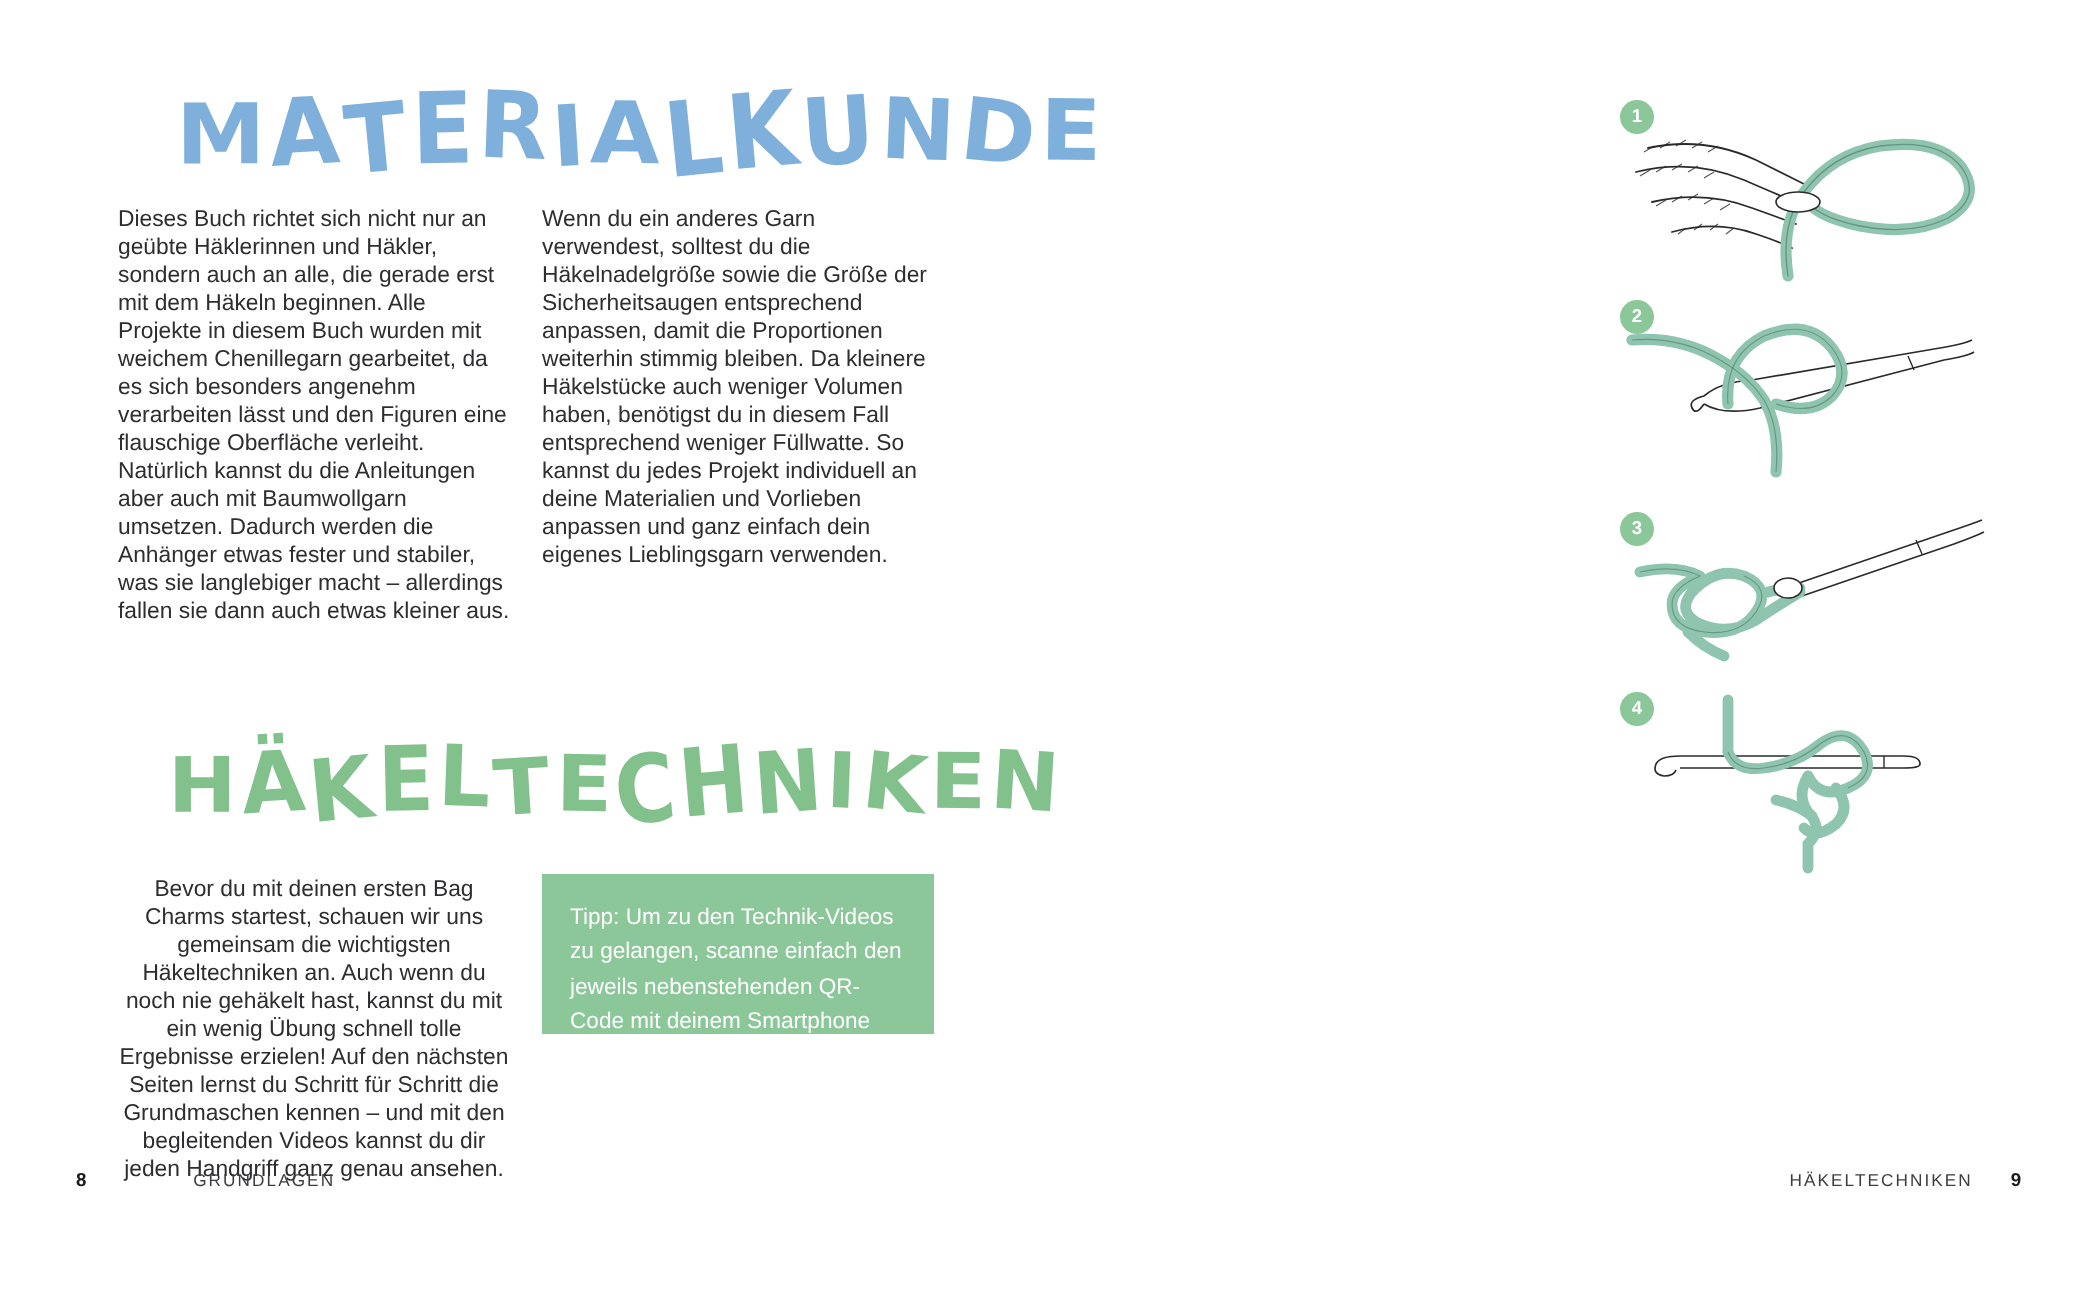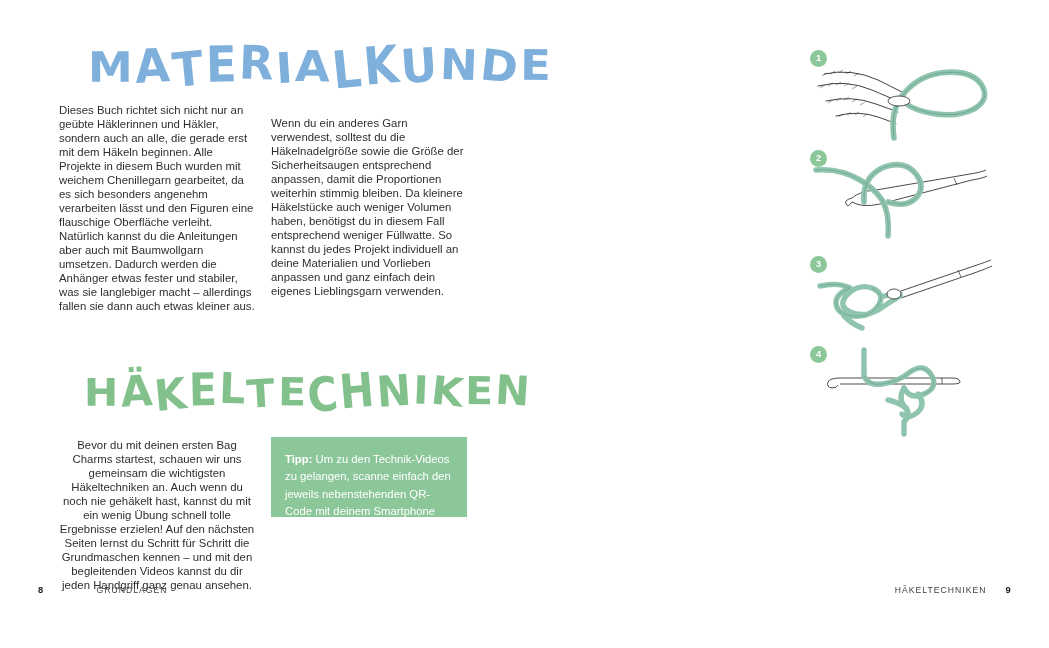--- a/index.html
+++ b/index.html
@@ -55,33 +55,33 @@
   
   .body-col {
     position: absolute;
     font-size: 11.4px;
     line-height: 14px;
     color: #2e2e30;
     text-align: left;
     hyphens: manual;
   }
   #col-left-top  { left: 59px;  top: 103px; width: 196px; }
-  #col-right-top { left: 271px; top: 116px; width: 196px; }
+  #col-right-top { left: 271px; top: 103px; width: 196px; }
   #col-left-bottom { left: 59px; top: 438px; width: 196px; text-align: center; }
 
   
   .callout {
     position: absolute;
     background: #8CC79A;
     color: #ffffff;
     font-size: 11.3px;
     line-height: 17.4px;
     padding: 14px 16px 16px 14px;
   }
-  .callout b { font-weight: 700; color: #ffffff; }
+  .callout b { font-weight: 400; color: #ffffff; }
   #callout-tipp    { left: 271px; top: 437px; width: 196px; height: 80px; }
 
   
   .illus {
     position: absolute;
     width: 200px;
     height: 98px;
   }
   #illus-1 { left: 806px; top: 46px; }
   #illus-2 { left: 806px; top: 146px; }

